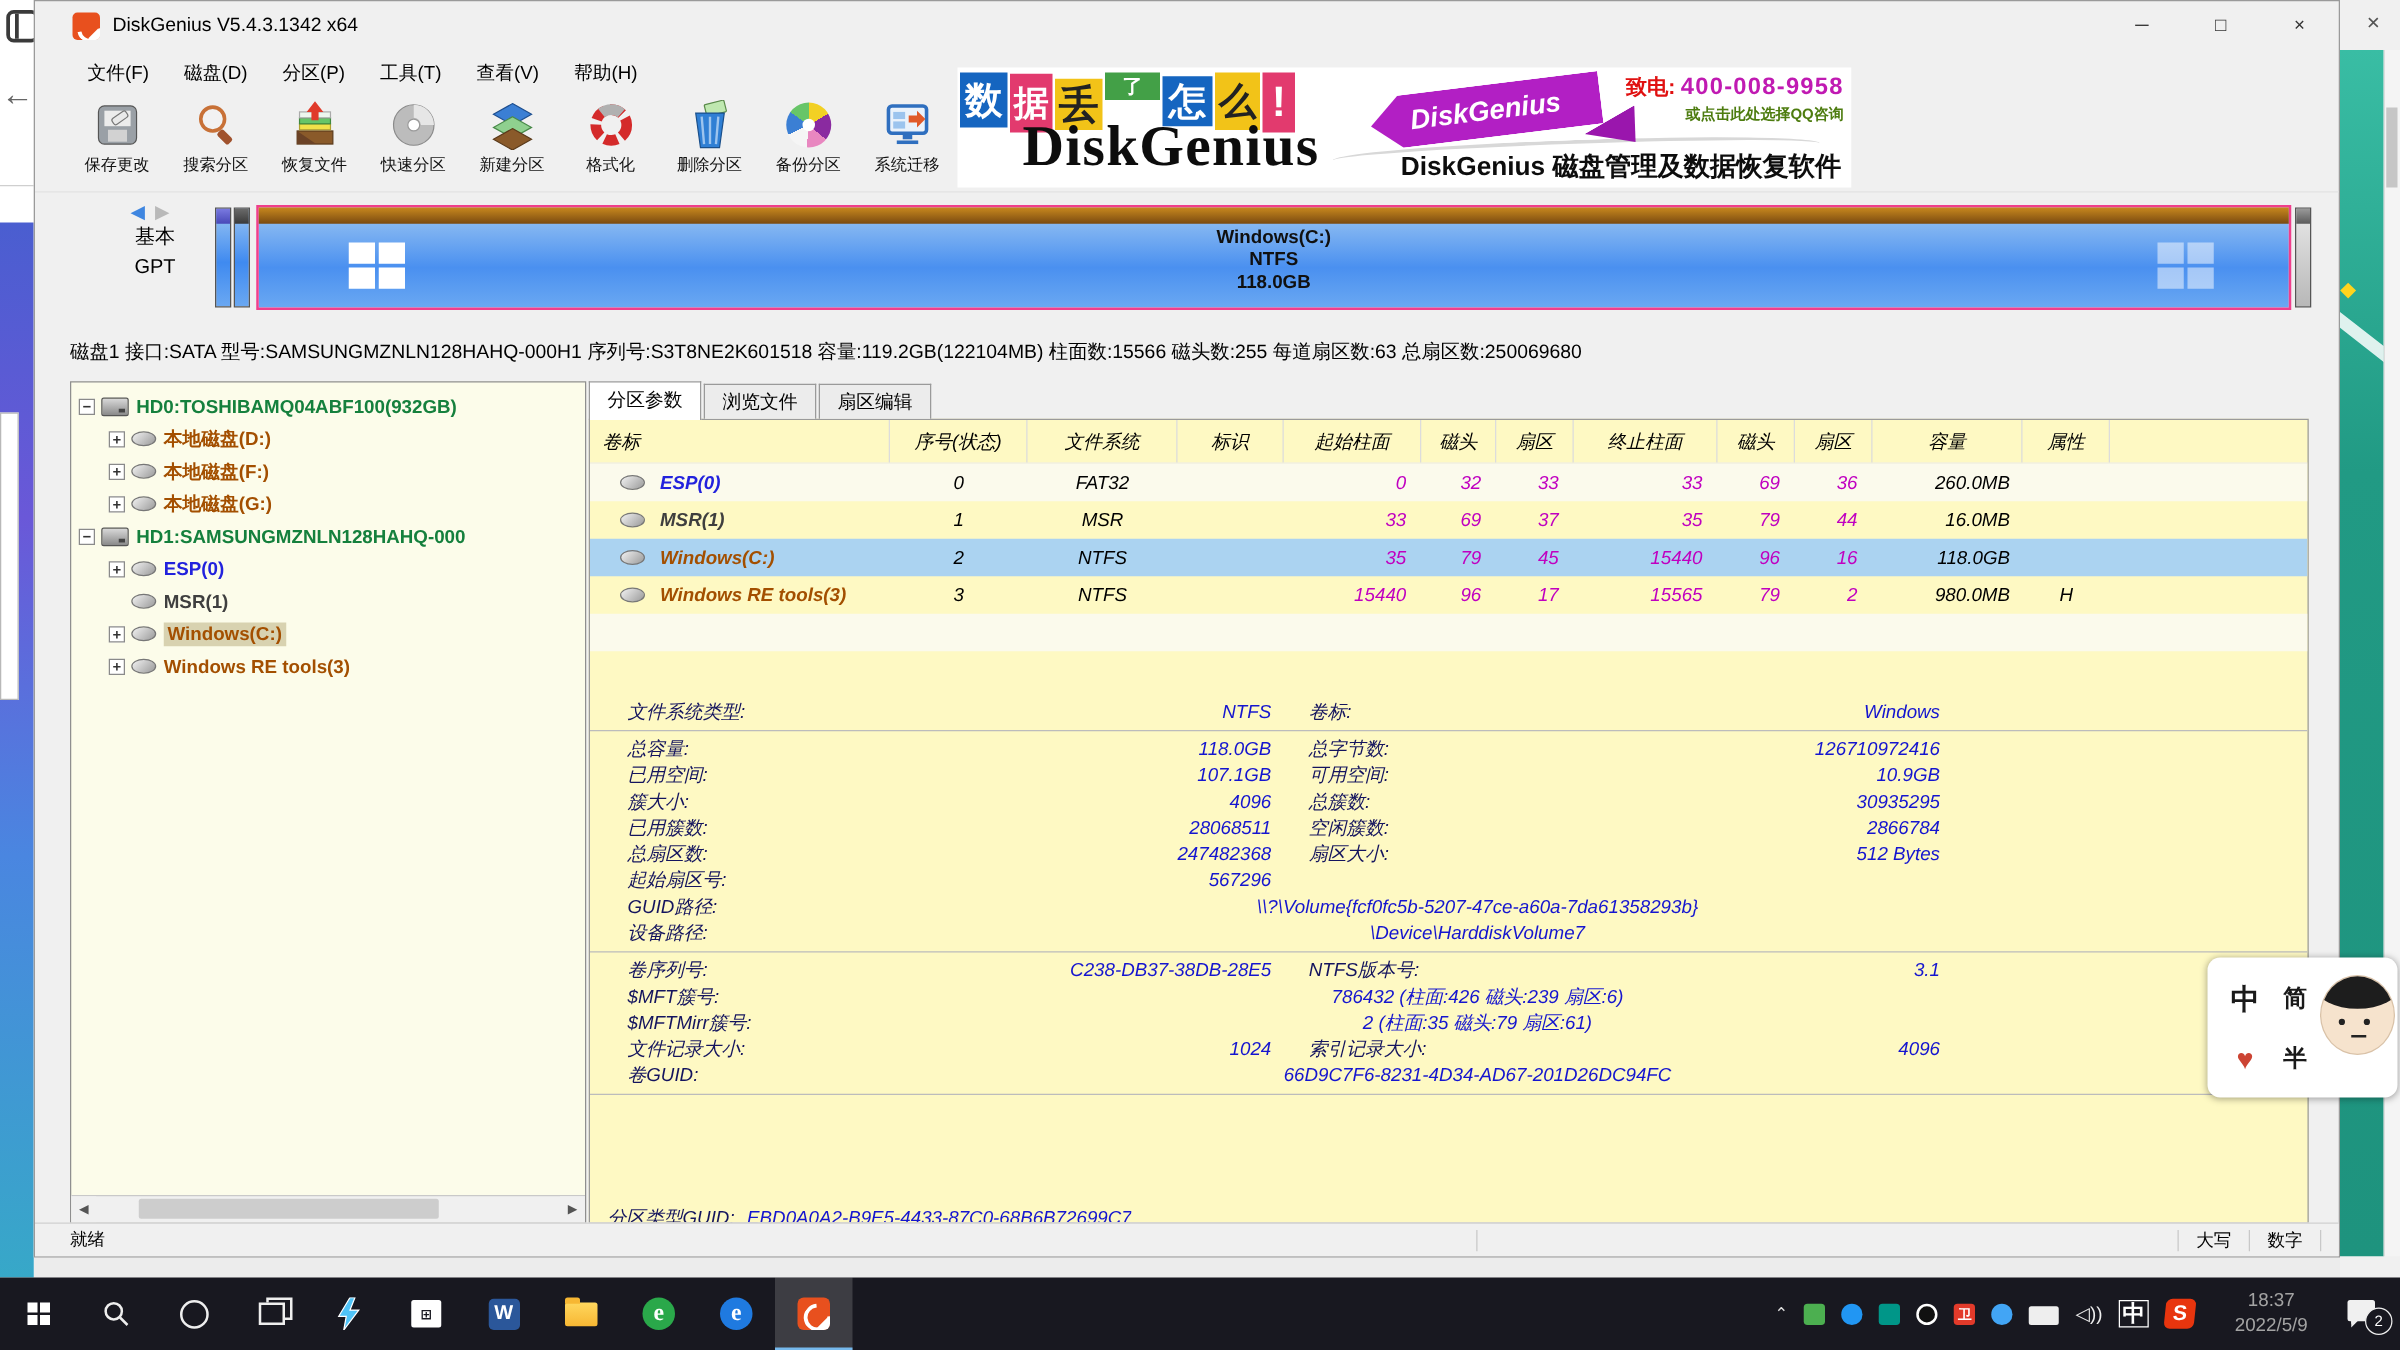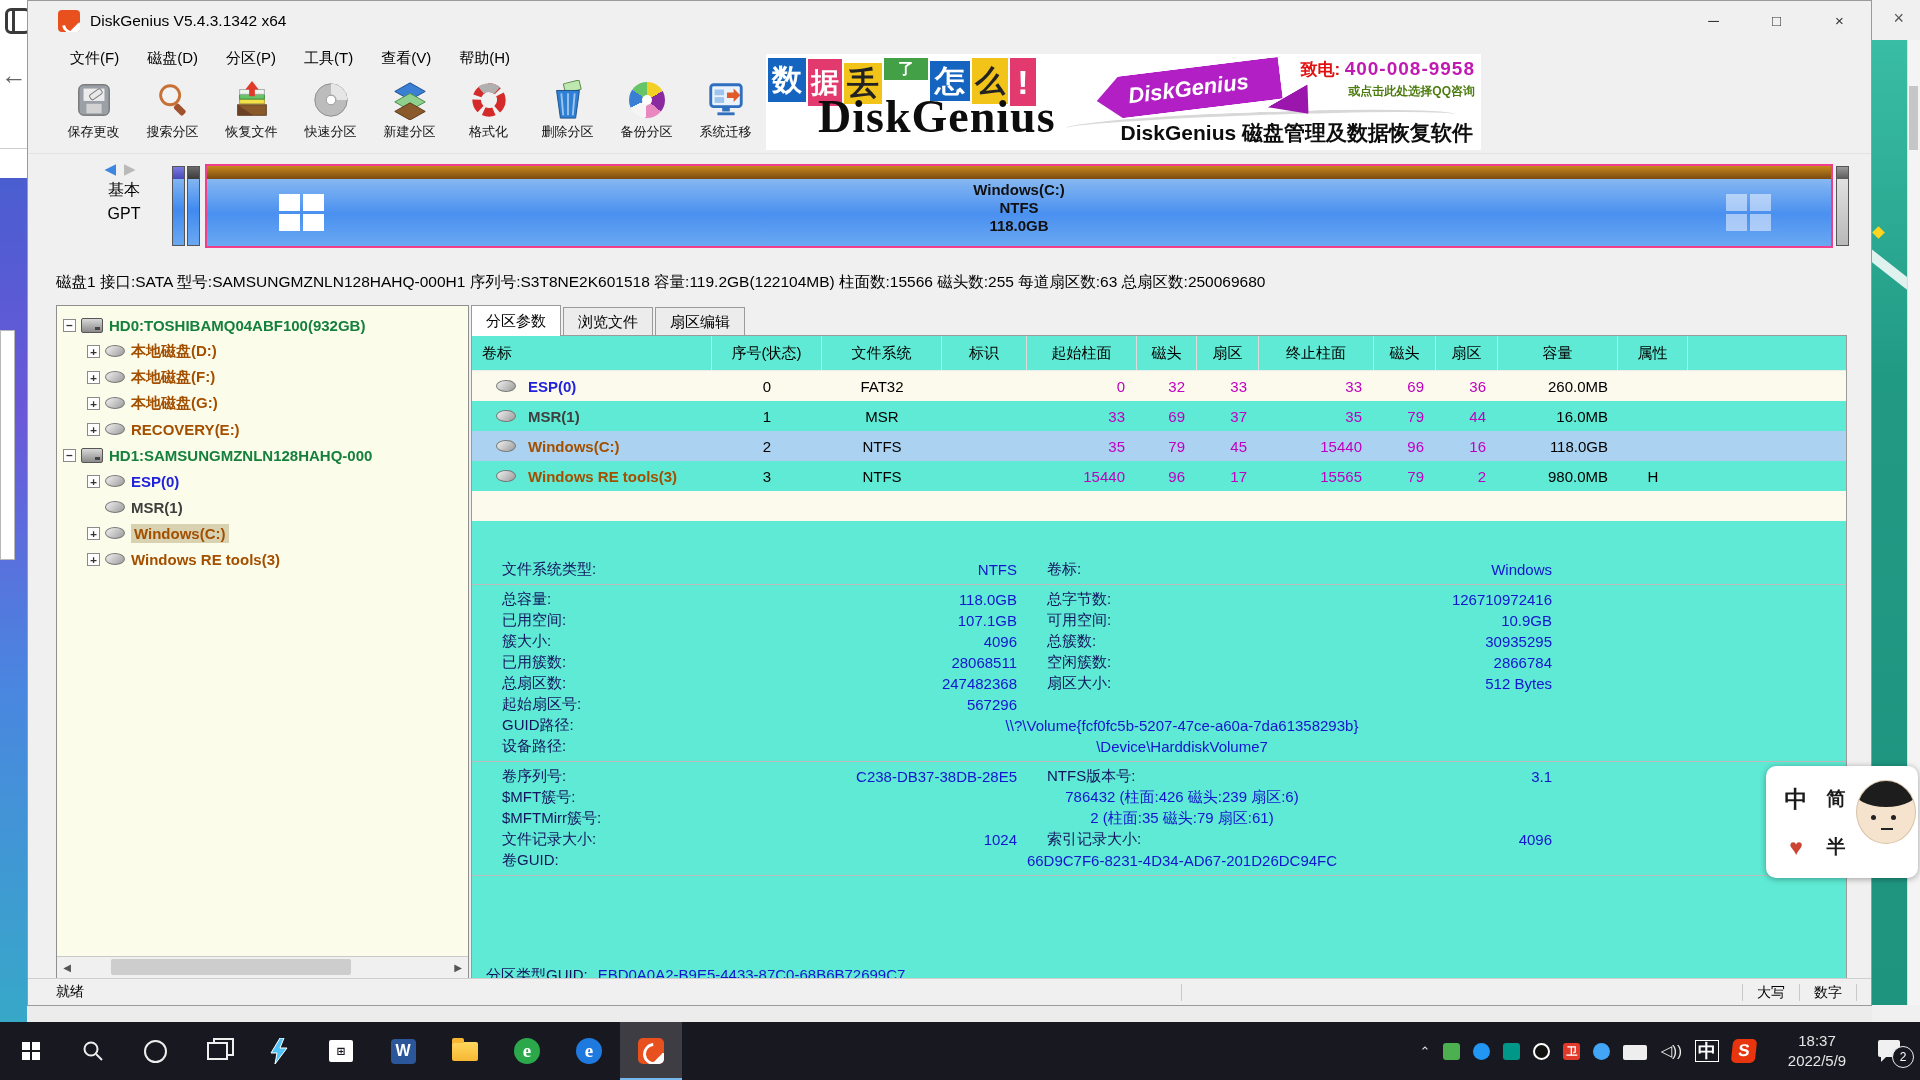--- a/index.html
+++ b/index.html
@@ -103,21 +103,21 @@
   .hscroll{position:absolute;left:0;right:0;bottom:0;height:21px;background:#f0f0f0;border-top:1px solid #c9c9c9;display:flex;align-items:center;}
   .hs-btn{width:20px;height:100%;display:flex;align-items:center;justify-content:center;font-size:10px;color:#555;background:#f0f0f0;}
   .hs-track{flex:1;position:relative;height:100%;}
   .hs-thumb{position:absolute;left:34px;top:2px;width:240px;height:16px;background:#cdcdcd;border-radius:2px;}
   .hs-btn.right{margin-left:auto;}
 
   .rpanel{position:absolute;left:415px;top:6px;right:0;bottom:0;}
   .tabstrip{height:30px;display:flex;align-items:flex-end;position:relative;z-index:2;}
   .tab{height:28px;line-height:27px;padding:0 14px;font-size:15px;border:1px solid #9a9a9a;border-bottom:none;background:#ececec;margin-right:2px;box-sizing:border-box;}
   .tab.active{background:#fff;height:31px;line-height:30px;margin-bottom:-1px;}
-  .rbody{position:absolute;left:0;top:30px;right:0;bottom:0;background:#5eead4;border:1px solid #9a9a9a;box-sizing:border-box;overflow:hidden;}
+  .rbody{position:absolute;left:0;top:30px;right:0;bottom:0;background:#fef9c3;border:1px solid #9a9a9a;box-sizing:border-box;overflow:hidden;font-style:italic;}
 
   .tbl-header{display:flex;height:34px;font-size:15px;color:#000;border-bottom:1px solid #ececec;}
   .th{display:flex;align-items:center;justify-content:center;border-right:1px solid #dcdcdc;box-sizing:border-box;height:100%;}
   .row{display:flex;height:30px;font-size:15px;}
   .td{display:flex;align-items:center;justify-content:center;box-sizing:border-box;height:100%;}
   .c0{width:240px;} .c1{width:110px;} .c2{width:120px;} .c3{width:85px;} .c4{width:110px;} .c5{width:60px;}
   .c6{width:62px;} .c7{width:115px;} .c8{width:62px;} .c9{width:62px;} .c10{width:120px;text-align:right;} .c11{width:70px;}
   .th.c0{justify-content:flex-start;padding-left:10px;}
   .td.c0{justify-content:flex-start;padding-left:24px;font-weight:bold;gap:6px;}
   .td.num{justify-content:flex-end;padding-right:12px;color:#c000c0;}
@@ -160,21 +160,21 @@
   .folder::before{content:"";position:absolute;left:0;top:-4px;width:12px;height:5px;background:#f7b733;border-radius:2px 2px 0 0;}
   .dg-sq{width:26px;height:26px;background:#e8501e;border-radius:5px;position:relative;overflow:hidden;}
   .dg-sq::before{content:"";position:absolute;left:5px;top:5px;width:16px;height:16px;border:3.5px solid #fff;border-radius:50%;border-top-color:transparent;transform:rotate(40deg);}
   .dg-sq::after{content:"";position:absolute;right:-5px;bottom:-5px;width:13px;height:13px;background:#fff;transform:rotate(45deg);}
   .tray{margin-left:auto;display:flex;align-items:center;gap:13px;padding-right:12px;}
   .chev{color:#ddd;font-size:13px;transform:rotate(0deg);}
   .ti{width:17px;height:17px;flex:none;}
   .speaker{color:#eee;font-size:15px;}
   .ime-ch{color:#fff;font-size:18px;font-weight:bold;border:1.5px solid #fff;padding:0 2px;line-height:20px;}
   .sogou{width:24px;height:24px;background:#e8350e;border-radius:5px;color:#fff;font-weight:bold;font-size:17px;display:flex;align-items:center;justify-content:center;transform:skewX(-6deg);}
-  .clock{color:#e5e5e5;font-size:15px;text-align:center;line-height:20px;width:96px;}
+  .clock{color:#a3a3a3;font-size:15px;text-align:center;line-height:20px;width:96px;}
   .notif{position:relative;width:30px;height:26px;}
   .notif .bubble{position:absolute;left:0;top:2px;width:22px;height:17px;background:#f0f0f0;border-radius:2px;}
   .notif .bubble::after{content:"";position:absolute;left:3px;bottom:-5px;border:3px solid transparent;border-top-color:#f0f0f0;border-left-color:#f0f0f0;}
   .notif .badge{position:absolute;right:-6px;bottom:-4px;width:20px;height:20px;border:1.5px solid #eee;border-radius:50%;background:#181820;
     color:#fff;font-size:12px;display:flex;align-items:center;justify-content:center;}
 
   
   .ime-card{position:absolute;left:1766px;top:766px;width:152px;height:112px;background:#fff;border-radius:10px;
     box-shadow:0 1px 6px rgba(0,0,0,.35);z-index:40;display:flex;}
   .ime-grid{width:80px;display:grid;grid-template-columns:1fr 1fr;align-items:center;justify-items:center;
@@ -404,25 +404,20 @@
         </div>
         <div class="titem lvl1">
           <span class="exp plus"></span>
           <span class="ico-part"></span>
           <span class="c-brown">本地磁盘(F:)</span>
         </div>
         <div class="titem lvl1">
           <span class="exp plus"></span>
           <span class="ico-part"></span>
           <span class="c-brown">本地磁盘(G:)</span>
-        </div>
-        <div class="titem lvl1">
-          <span class="exp plus"></span>
-          <span class="ico-part"></span>
-          <span class="c-brown">RECOVERY(E:)</span>
         </div>
         <div class="titem">
           <span class="exp minus"></span>
           <span class="ico-hdd"></span>
           <span class="c-black">HD1:SAMSUNGMZNLN128HAHQ-000</span>
         </div>
         <div class="titem lvl1">
           <span class="exp plus"></span>
           <span class="ico-part"></span>
           <span class="c-blue">ESP(0)</span>

